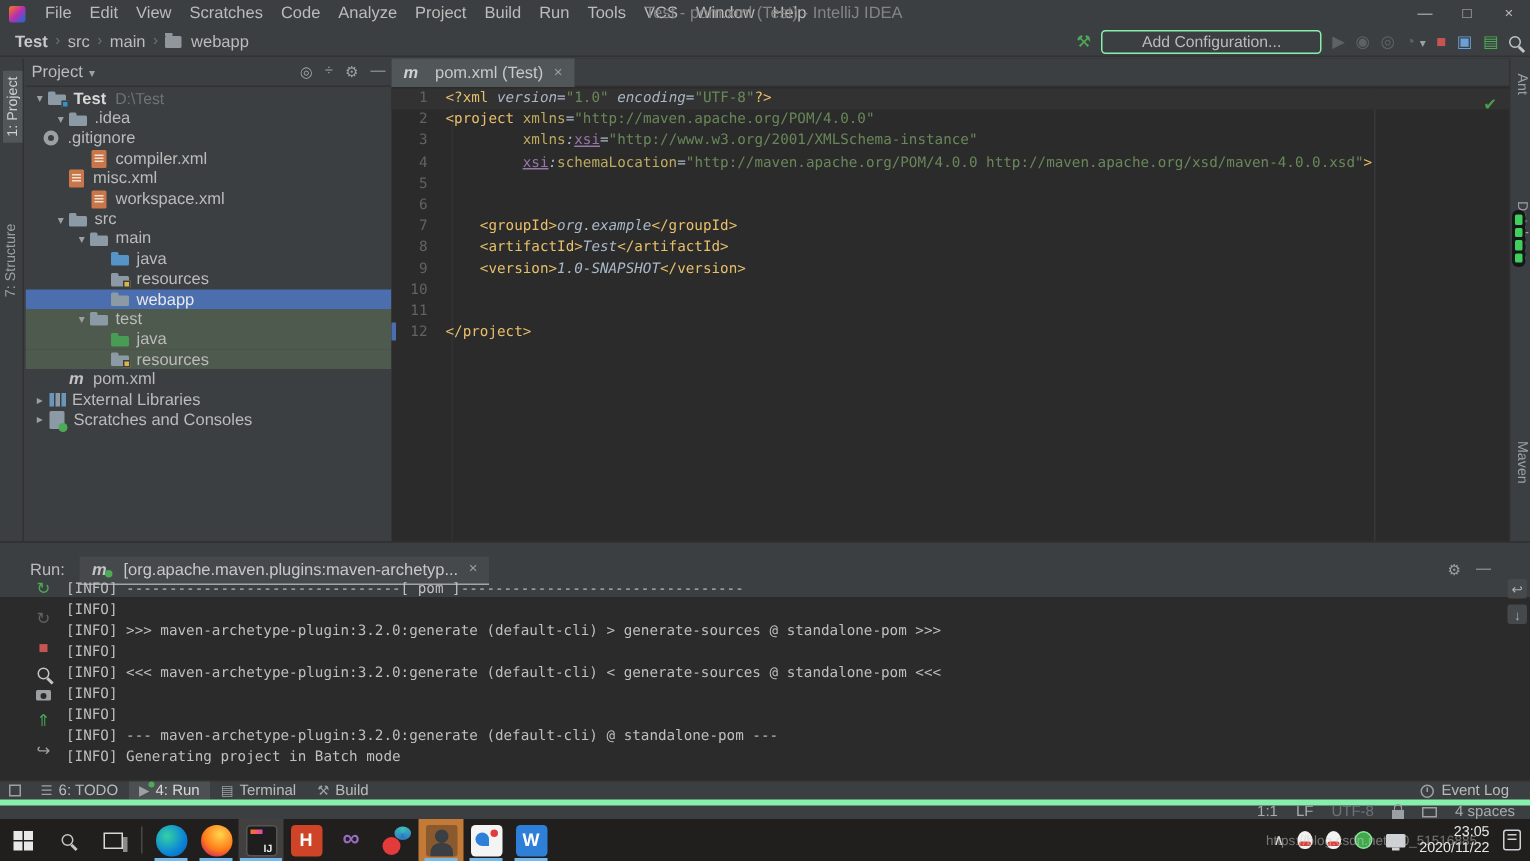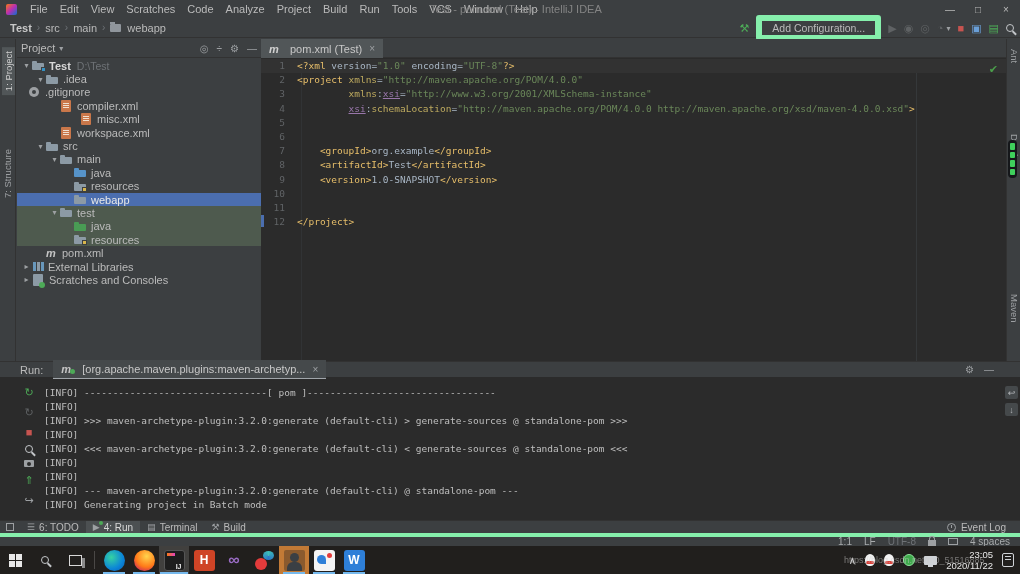--- a/index.html
+++ b/index.html
@@ -23,21 +23,21 @@
             border-bottom:1px solid #323232; display:flex; align-items:center; font-size:11px; color:#bbbbbb; }
   .crumbs { display:flex; align-items:center; margin-left:8px; }
   .crumb { padding:0 2px; }
   .crumb.first { font-weight:bold; color:#c8c8c8; }
   .crumb-sep { color:#6e7276; margin:0 3px; font-size:10px; }
   .crumb-folder { width:11px; height:8px; background:#90969c; border-radius:1px; margin:0 4px 0 2px; position:relative; }
   .crumb-folder::before { content:""; position:absolute; top:-2px; left:0; width:5px; height:2px; background:#90969c; }
   .run-toolbar { position:absolute; right:6px; top:0; height:20px; display:flex; align-items:center; gap:7px; }
   .tb-ico { font-size:11px; line-height:1; cursor:default; }
   .green { color:#4daa57; } .red { color:#c75450; } .dim { color:#5f6264; } .blue { color:#6a9fd8; }
-  .add-config { border:6px solid #86efac; border-radius:3px; padding:1px 10px; font-size:10.5px;
+  .add-config { border:1px solid #86efac; border-radius:3px; padding:1px 26px; font-size:10.5px;
                 color:#bbbbbb; background:transparent; cursor:default; white-space:nowrap; }
   .caret { font-size:8px; color:#9da0a3; margin-left:-4px; }
   .mag { width:8px; height:8px; border:1.5px solid #c3c6c9; border-radius:50%; position:relative; display:inline-block; }
   .mag::after { content:""; position:absolute; width:5px; height:1.5px; background:#c3c6c9;
                 transform:rotate(45deg); right:-4px; bottom:-2px; }
 
   
   .stripe-left { position:absolute; left:0; top:39px; width:16px; height:481px; background:#3c3f41;
                  border-right:1px solid #323232; }
   .stripe-right { position:absolute; right:0; top:39px; width:14px; height:481px; background:#3c3f41;
@@ -83,30 +83,30 @@
   .etab { display:flex; align-items:center; gap:5px; padding:0 8px; background:#515658; color:#c8c8c8;
           font-size:11px; height:19px; }
   .etab .fico-mvn { color:#d0d0d0; }
   .tab-close { color:#9da0a3; font-size:10px; margin-left:2px; }
   .code { position:absolute; top:20px; left:0; right:0; bottom:0; font-family:"DejaVu Sans Mono", monospace;
           font-size:9.5px; line-height:14.2px; }
   .code-row { display:flex; height:14.2px; position:relative; }
   .code-row.current { background:#323232; }
   .gut { width:36px; flex:none; text-align:right; padding-right:12px; color:#606366; }
   .ctext { white-space:pre; }
-  .c-t { color:#e8bf6a; } .c-a { color:#bdaa5f; } .c-n { color:#9876aa;text-decoration:underline; } .c-s { color:#6a8759; } .c-p { color:#a9b7c6; }
+  .c-t { color:#e8bf6a; } .c-a { color:#bdaa5f; } .c-n { color:#9876aa;text-decoration:underline; } .c-s { color:#6a8759; } .c-p { color:#a9b7c6;font-style:italic; }
   .gutter-line { position:absolute; left:40px; top:20px; bottom:0; width:1px; background:#313335; }
   .margin-guide { position:absolute; left:655px; top:20px; bottom:0; width:1px; background:#35383a; }
   .edit-check { position:absolute; right:8px; top:24px; color:#4b9e4b; font-size:11px; }
   .change-marker { position:absolute; left:0; width:3px; height:12px; background:#4b6eaf; }
 
   
   .runpanel { position:absolute; left:0; top:361px; width:1020px; height:159px; background:#2b2b2b;
               border-top:1px solid #323232; }
-  .run-head { height:15px; background:#3c3f41; display:flex; align-items:center; font-size:11px; color:#bbbbbb; }
+  .run-head { height:36px; background:#3c3f41; display:flex; align-items:center; font-size:11px; color:#bbbbbb; }
   .run-label { margin-left:20px; margin-right:10px; }
   .rtab { display:flex; align-items:center; gap:5px; padding:0 8px; height:19px; background:#45494b;
           border-bottom:1px solid #a0a5aa; color:#c8c8c8; }
   .mvn-run { position:relative; }
   .mvn-run::after { content:""; position:absolute; right:-2px; bottom:1px; width:5px; height:5px;
                     border-radius:50%; background:#4daa57; }
   .rh-icons { margin-left:auto; margin-right:26px; display:flex; gap:10px; color:#9da0a3; font-size:10px; }
   .run-toolcol { position:absolute; left:17px; top:20px; width:24px; bottom:0; display:flex; flex-direction:column;
                  align-items:center; gap:7px; padding-top:4px; font-size:11px; }
   .cam { width:10px; height:7px; background:#9da0a3; border-radius:1px; position:relative; }
@@ -297,21 +297,21 @@
         <div class="trow" style="">
           <span class="tarrow"></span>
           <span class="fico-git"></span>
           <span class="tlabel">.gitignore</span>
         </div>
         <div class="trow" style="padding-left: 32px;">
           <span class="tarrow"></span>
           <span class="fico-xml"></span>
           <span class="tlabel">compiler.xml</span>
         </div>
-        <div class="trow" style="padding-left: 52px;">
+        <div class="trow" style="padding-left: 17px;">
           <span class="tarrow"></span>
           <span class="fico-xml"></span>
           <span class="tlabel">misc.xml</span>
         </div>
         <div class="trow" style="padding-left: 32px;">
           <span class="tarrow"></span>
           <span class="fico-xml"></span>
           <span class="tlabel">workspace.xml</span>
         </div>
         <div class="trow" style="padding-left: 18px;">

